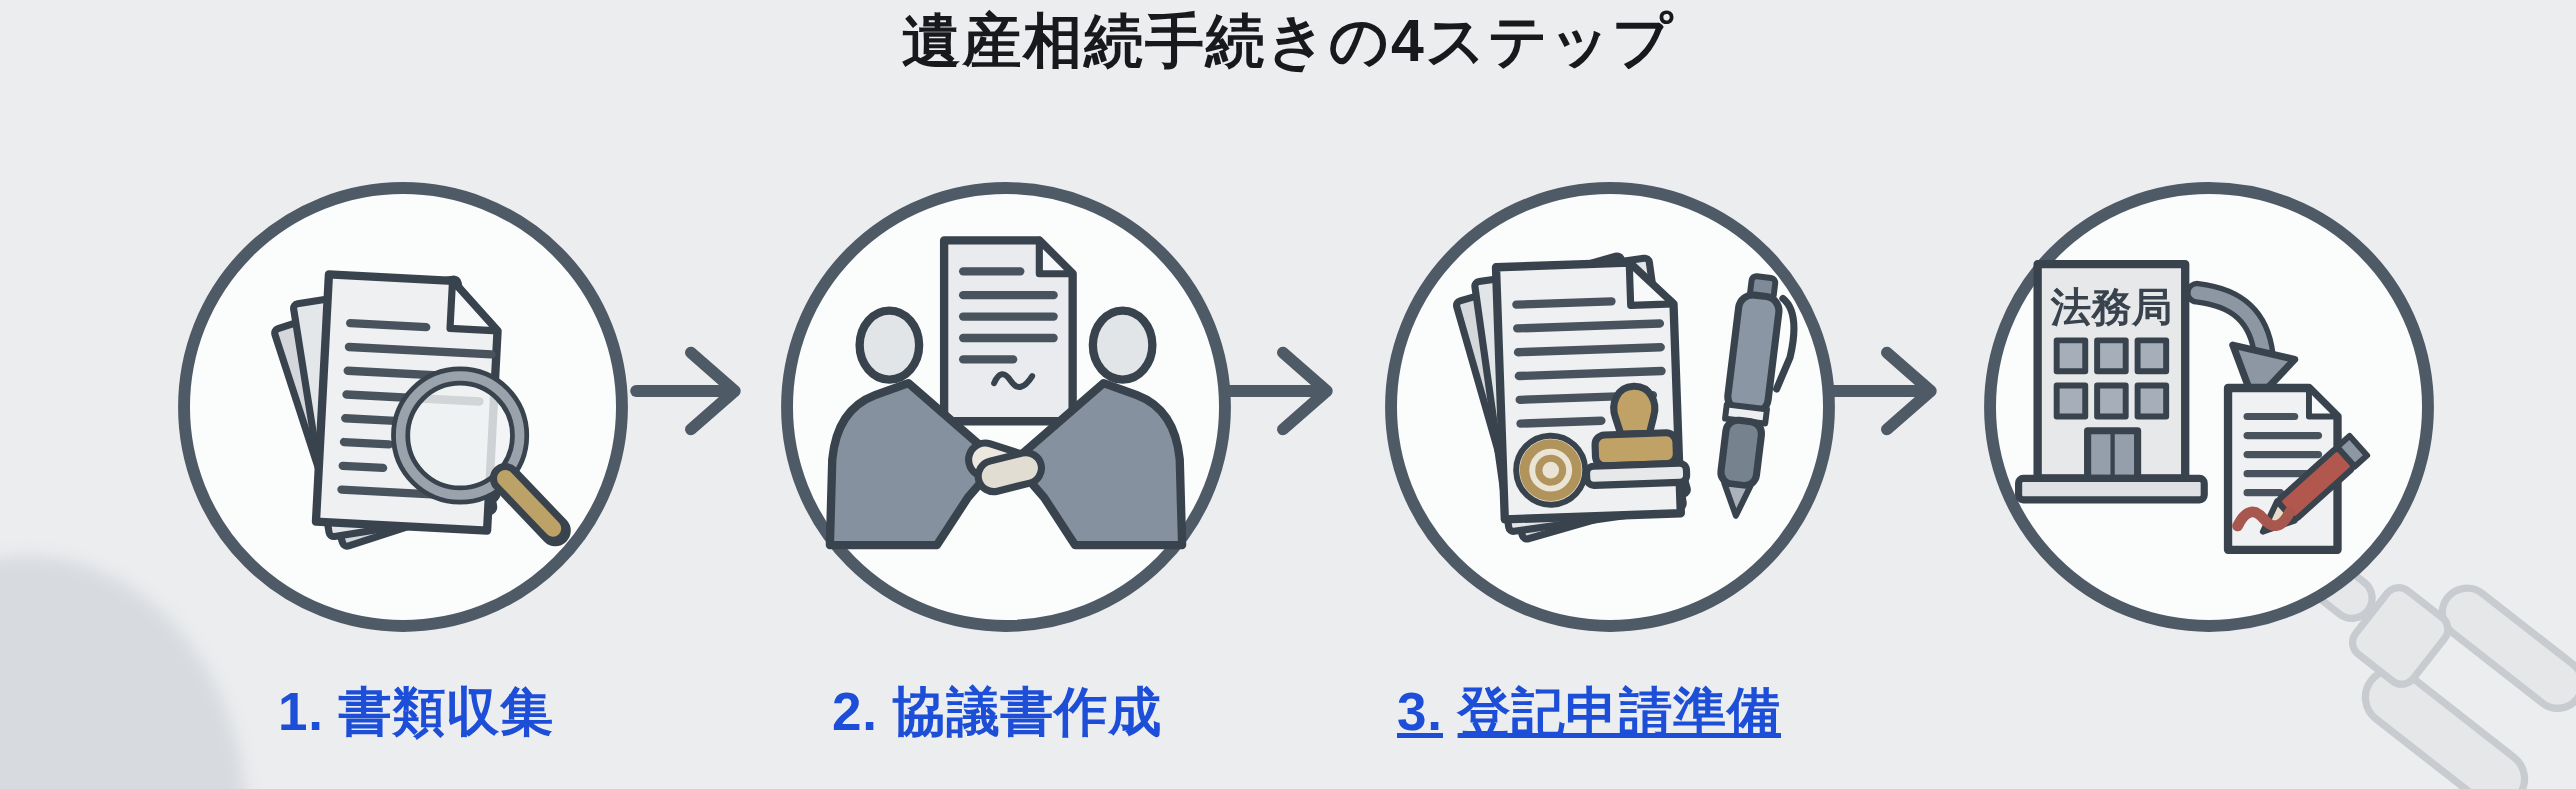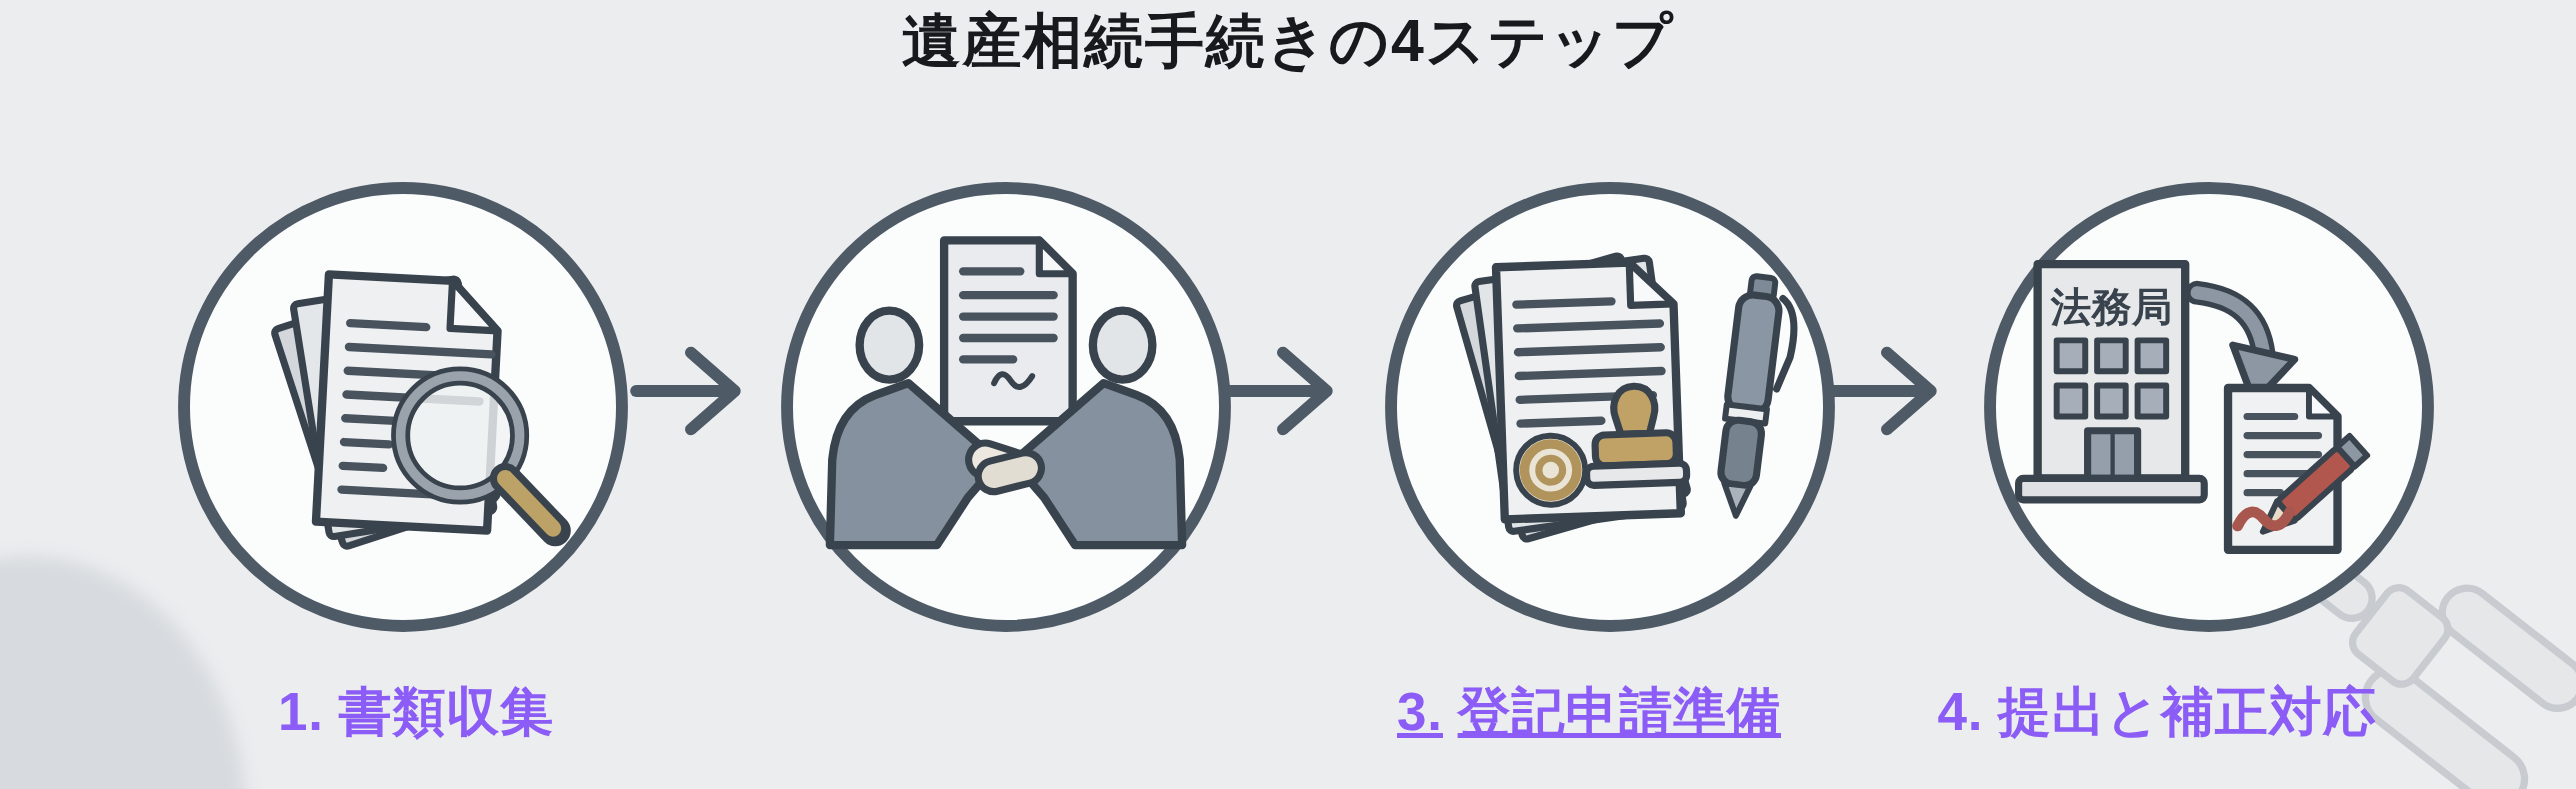--- a/index.html
+++ b/index.html
@@ -16,21 +16,21 @@
     position:absolute;top:1.8px;left:50%;transform:translateX(-50%);
     font-size:59px;font-weight:800;color:#17191c;letter-spacing:1.8px;
     white-space:nowrap;
   }
   .step-icon{position:absolute;width:476px;height:476px;top:169px;}
   .step1{left:165px;} .step2{left:768px;} .step3{left:1372px;} .step4{left:1971px;}
   .flow-arrow{position:absolute;top:336px;width:137px;height:110px;}
   .arrow1{left:627px;} .arrow2{left:1219px;} .arrow3{left:1823px;}
   .step-label{
     position:absolute;top:677px;transform:translateX(-50%);
-    font-size:53px;font-weight:800;color:#8b5cf6;white-space:nowrap;
+    font-size:53px;font-weight:800;color:#1d4ed8;white-space:nowrap;
     letter-spacing:0.9px;
     text-align:center;
   }
   .label1{left:416px;} .label2{left:997px;} .label3{left:1589px;text-decoration:underline;} .label4{left:2157px;}
   .step-label .num{margin-right:14.6px;}
   .watermark{position:absolute;right:-27.4px;bottom:-55px;width:366px;height:274px;opacity:.75;}
 </style>
 </head>
 <body>
 
@@ -178,21 +178,21 @@
     <polyline points="70,18 118,60 70,102" fill="none" stroke="#4e5a66" stroke-width="13" stroke-linecap="round" stroke-linejoin="round"></polyline>
   </svg>
   <svg class="flow-arrow arrow3" viewBox="0 0 150 120">
     <line x1="10" y1="60" x2="110" y2="60" stroke="#4e5a66" stroke-width="13" stroke-linecap="round"></line>
     <polyline points="70,18 118,60 70,102" fill="none" stroke="#4e5a66" stroke-width="13" stroke-linecap="round" stroke-linejoin="round"></polyline>
   </svg>
 
   <div class="step-label label1">
     <span class="num">1.</span><span>書類収集</span>
   </div>
+  <div class="step-label label2">
+    <span class="num">2.</span><span>協議書作成</span>
+  </div>
   <div class="step-label label3">
     <span class="num">3.</span><span>登記申請準備</span>
-  </div>
-  <div class="step-label label4">
-    <span class="num">4.</span><span>提出と補正対応</span>
   </div>
 
 </div>
 
 
 </body></html>

